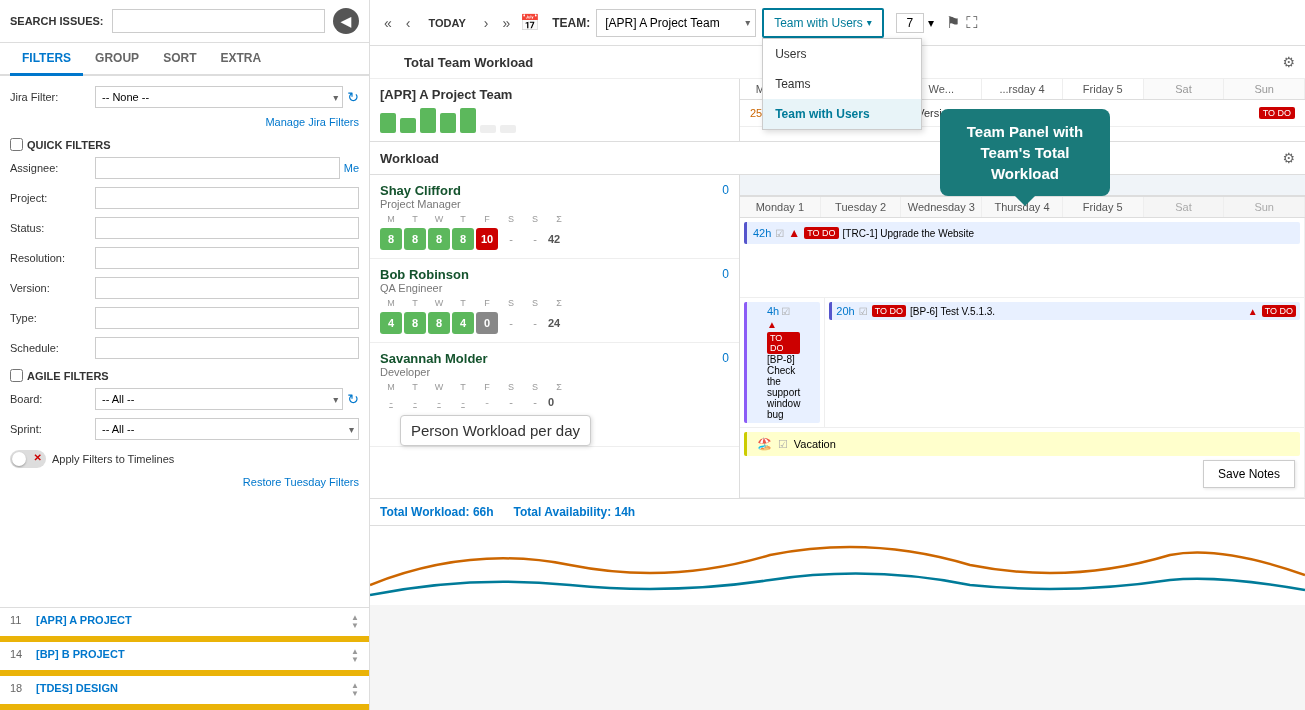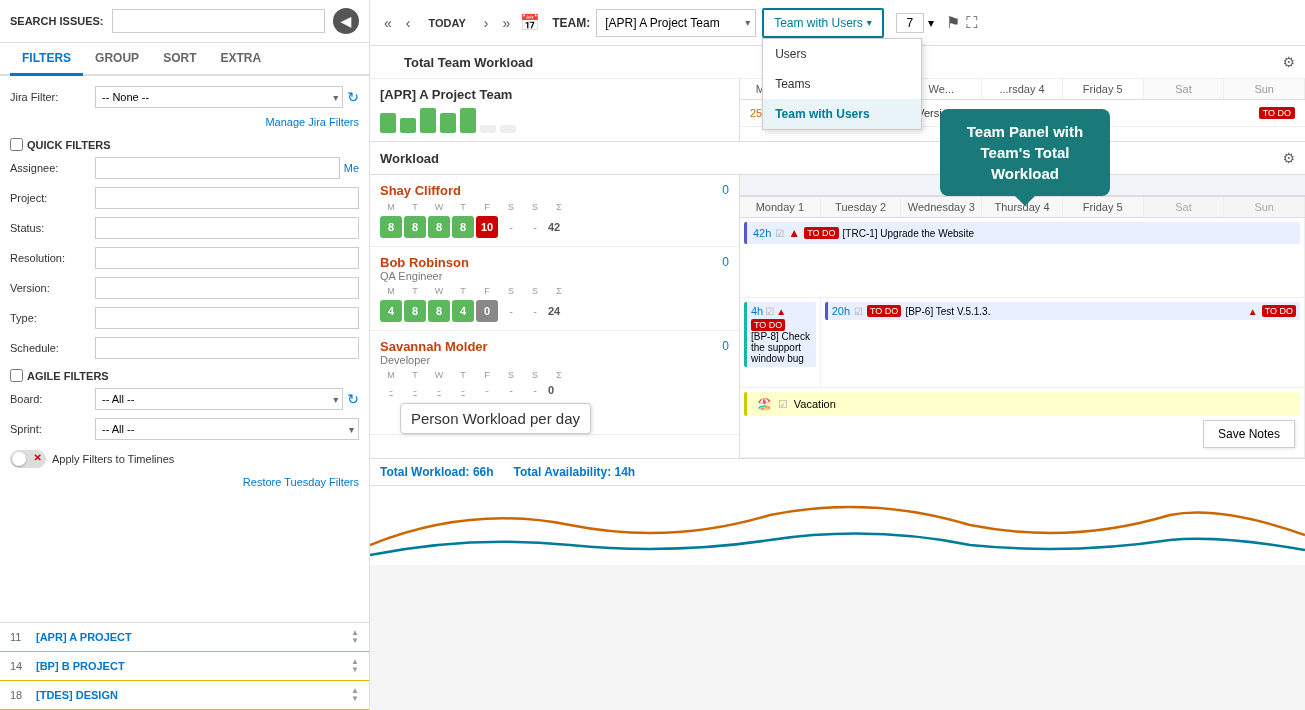--- a/index.html
+++ b/index.html
@@ -40,21 +40,21 @@
     .toggle-row { display: flex; align-items: center; margin: 10px 0 8px 0; }
     .toggle-switch { width: 36px; height: 18px; background: #ddd; border-radius: 9px; position: relative; cursor: pointer; margin-right: 6px; }
     .toggle-knob { width: 14px; height: 14px; background: #fff; border-radius: 50%; position: absolute; top: 2px; left: 2px; box-shadow: 0 1px 2px rgba(0,0,0,0.3); }
     .toggle-x { position: absolute; right: 4px; top: 2px; font-size: 10px; color: #cc0000; font-weight: bold; }
     .toggle-label { font-size: 11px; color: #333; }
 
     .restore-link { color: #0077cc; font-size: 11px; text-align: right; display: block; cursor: pointer; margin-top: 4px; }
 
     
     .projects-list { border-top: 1px solid #ddd; }
-    .project-item { display: flex; align-items: center; padding: 6px 10px; border-bottom: 1px solid #eab308; cursor: pointer; background: #fff; }
+    .project-item { display: flex; padding: 6px 10px; border-bottom: 6px solid #eab308; cursor: pointer; background: #fff; }
     .project-num { font-size: 11px; color: #666; margin-right: 6px; width: 20px; }
     .project-name { font-size: 11px; color: #0077cc; font-weight: bold; flex: 1; }
     .project-arrows { display: flex; flex-direction: column; margin-left: 4px; }
     .project-arrow { font-size: 8px; color: #999; line-height: 1; }
 
     
     .right-panel { flex: 1; display: flex; flex-direction: column; background: #f5f5f5; overflow: hidden; }
 
     
     .top-nav { background: #fff; border-bottom: 1px solid #ddd; display: flex; align-items: center; padding: 6px 10px; gap: 6px; height: 46px; }
@@ -107,21 +107,21 @@
     .issue-hours { font-size: 12px; color: #0077cc; margin-right: 6px; min-width: 35px; }
     .issue-text { font-size: 11px; color: #333; }
 
     
     .workload-section { background: #fff; }
     .workload-header { display: flex; align-items: center; padding: 8px 10px; border-bottom: 1px solid #ddd; }
     .workload-title { font-size: 13px; font-weight: bold; color: #333; flex: 1; }
 
     .person-row { border-bottom: 1px solid #eee; }
     .person-header { display: flex; align-items: flex-start; padding: 8px 10px 4px; }
-    .person-name { font-size: 13px; font-weight: bold; color: #c2410c; flex: 1; }
+    .person-name { font-size: 13px; font-weight: bold; color: #14532d; flex: 1; }
     .person-role { font-size: 11px; color: #777; }
     .person-count { font-size: 12px; color: #0077cc; }
 
     .days-row { display: flex; align-items: center; padding: 2px 10px 8px; gap: 2px; }
     .day-num { width: 22px; height: 22px; border-radius: 3px; background: #5cb85c; color: #fff; font-size: 11px; font-weight: bold; display: flex; align-items: center; justify-content: center; }
     .day-num.overload { background: #cc0000; }
     .day-dash { font-size: 11px; color: #999; width: 22px; text-align: center; }
     .day-sigma { font-size: 11px; color: #555; font-weight: bold; }
     .days-labels-row { display: flex; padding: 0 10px 2px; gap: 2px; }
     .day-lbl { font-size: 9px; color: #999; width: 22px; text-align: center; }
@@ -371,20 +371,21 @@
           <button class="gear-btn">⚙</button>
         </div>
 
         <div style="display:flex;">
           <div style="width:370px;min-width:370px;border-right:1px solid #ddd;">
 
             <div class="person-row">
               <div class="person-header">
                 <div style="flex:1;">
                   <div class="person-name">Shay Clifford</div>
+                  <div class="person-role">Project Manager</div>
                 </div>
                 <div class="person-count">0</div>
               </div>
               <div class="days-labels-row">
                 <div class="day-lbl">M</div>
                 <div class="day-lbl">T</div>
                 <div class="day-lbl">W</div>
                 <div class="day-lbl">T</div>
                 <div class="day-lbl">F</div>
                 <div class="day-lbl">S</div>
@@ -487,21 +488,21 @@
                   <span style="color:#aaa;font-size:10px;">☑</span>
                   <span class="priority-up">▲</span>
                   <span style="background:#cc0000;color:#fff;font-size:9px;padding:1px 3px;border-radius:2px;">TO DO</span>
                   <span>[TRC-1] Upgrade the Website</span>
                 </div>
               </div>
             </div>
 
             <div class="timeline-row" style="min-height:90px;display:grid;grid-template-columns:repeat(7,1fr);">
               <div style="border-right:1px solid #eee;padding:4px;grid-column:1;">
-                <div style="background:#e8f0ff;border-left:3px solid #14b8a6;padding:3px 4px;font-size:10px;border-radius:2px;">
+                <div style="background:#e8f0ff;border-left:3px solid #8b5cf6;padding:3px 20px;font-size:10px;border-radius:2px;">
                   <div style="display:flex;align-items:center;gap:2px;flex-wrap:wrap;">
                     <span style="color:#0077cc;font-size:11px;">4h</span>
                     <span style="color:#aaa;">☑</span>
                     <span style="color:#cc0000;">▲</span>
                     <span style="background:#cc0000;color:#fff;font-size:9px;padding:1px 3px;border-radius:2px;">TO DO</span>
                   </div>
                   <div style="font-size:10px;">[BP-8] Check the support window bug</div>
                 </div>
               </div>
               <div style="border-right:1px solid #eee;padding:4px;grid-column:2/span 6;">

